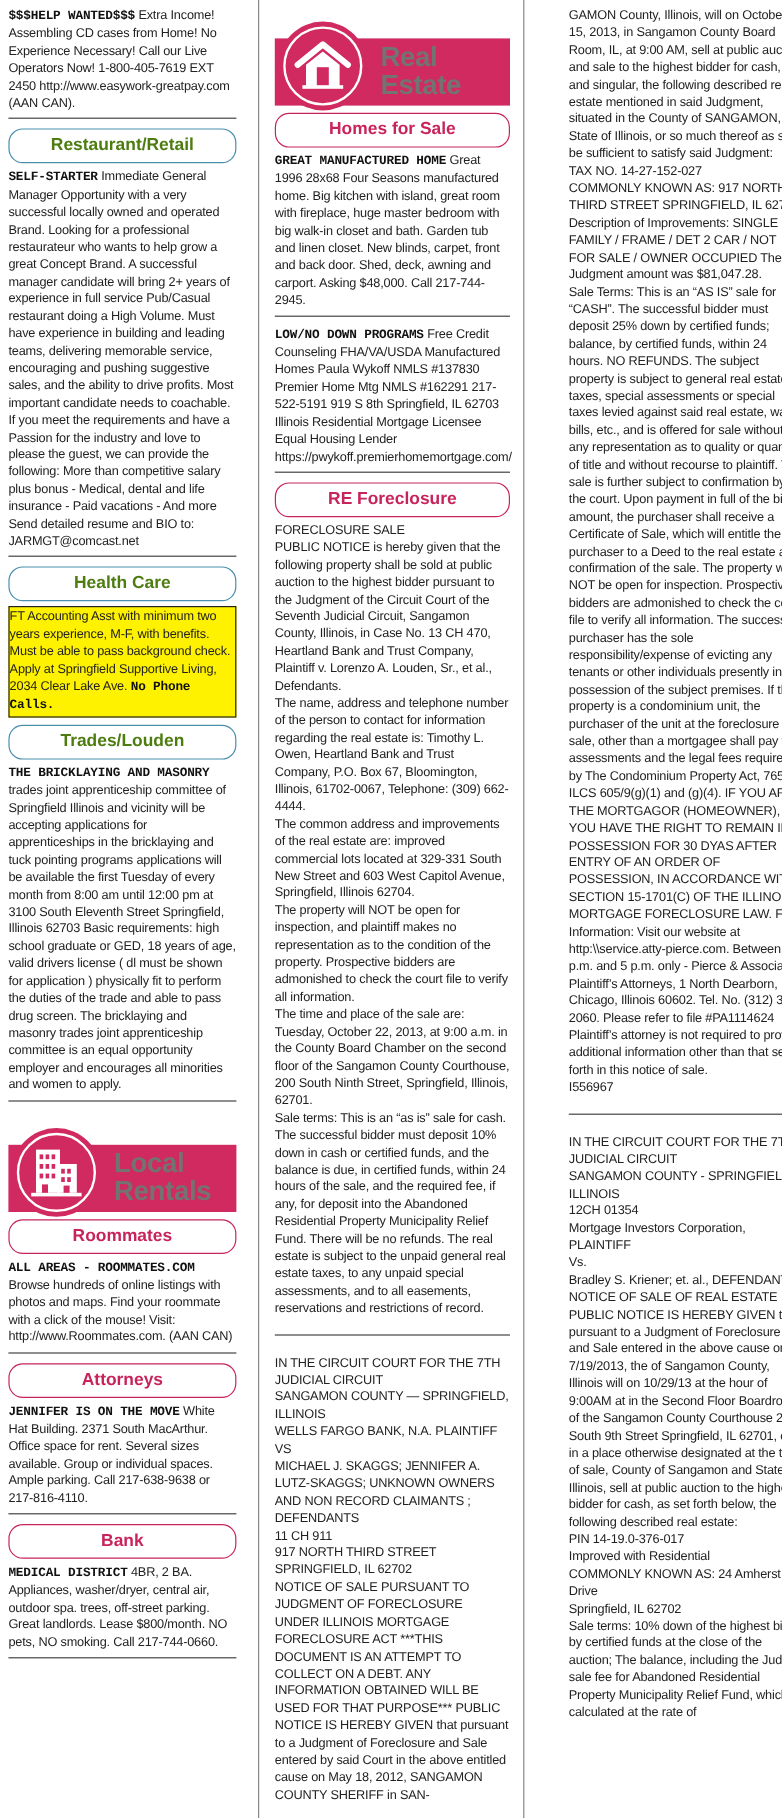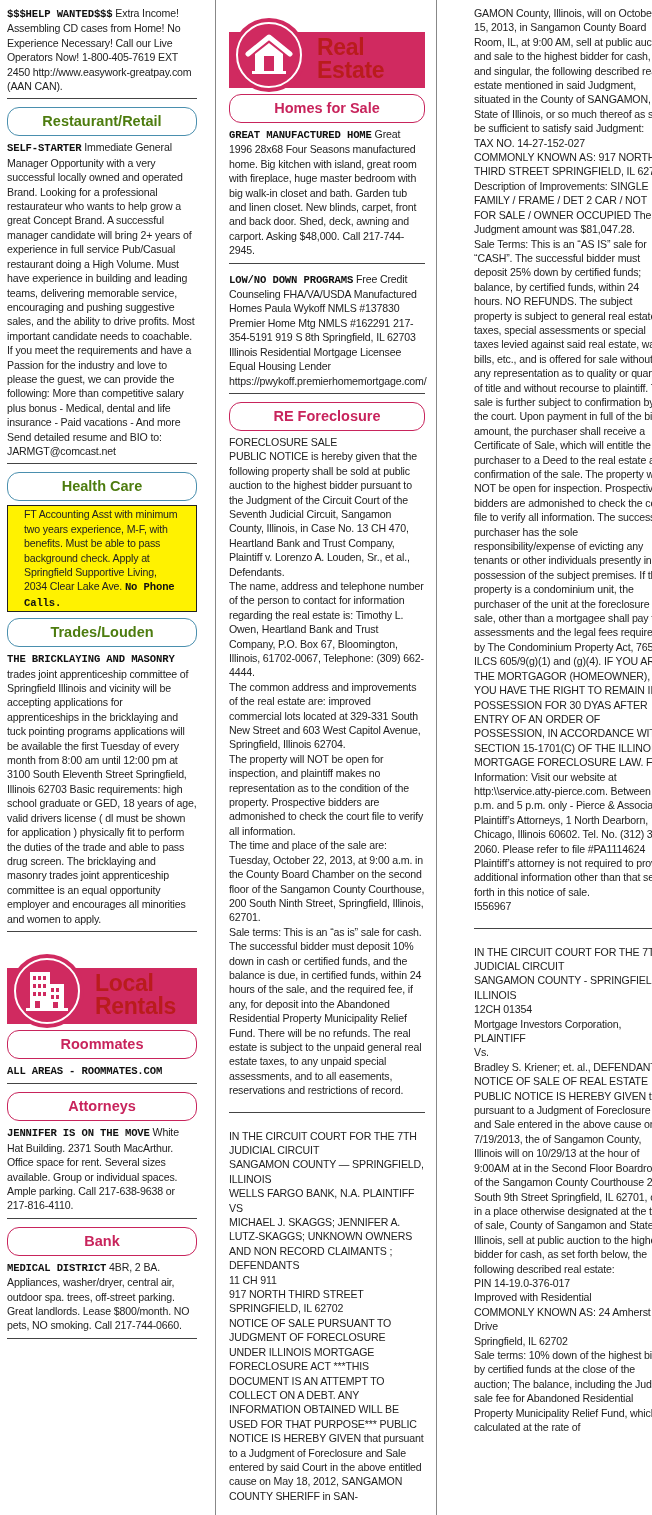--- a/index.html
+++ b/index.html
@@ -10,28 +10,28 @@
   .col2 { left: 229px; width: 196px; }
   .col3 { left: 474px; width: 196px; }
   .vrule { position: absolute; top: 0; width: 1px; height: 1515px; background: #888; }
   .ad { margin: 0; }
   .ad b { font-weight: bold; color: #111; font-family: Liberation Mono, monospace; }
   .rule { border: 0; border-top: 1.4px solid #444; margin: 5px 0 8px 0; }
   .cat { border: 1.5px solid; border-radius: 12px; text-align: center; font-weight: bold;
          font-size: 14.5px; height: 27px; line-height: 27px; margin: 6px 0 4px 0; letter-spacing: 0; }
   .cat.blue { border-color: #4a8fae; color: #4d7c0f; }
   .cat.pink { border-color: #c8245c; color: #c8245c; text-align: center; }
-  .highlight { background: #fff200; border: 1.5px solid #222; padding: 1px 16px; color: #222; }
+  .highlight { background: #fff200; border: 1.5px solid #222; padding: 1px 0; color: #222; }
   .banner { position: relative; height: 70px; margin-top: 8px; }
   .banner .bar { position: absolute; left: 0; right: 0; top: 14px; bottom: 0; background: #d02a60; }
   .banner .circle { position: absolute; left: 3px; top: 0; width: 74px; height: 74px; border-radius: 50%;
          background: #d02a60; }
   .banner .circle .ring { position: absolute; left: 4px; top: 4px; width: 62px; height: 62px; border-radius: 50%;
          border: 2px solid #fff; }
-  .banner .title { position: absolute; left: 88px; top: 18px; color: #b91c1c; font-weight: bold;
+  .banner .title { position: absolute; left: 88px; top: 18px; color: #737373; font-weight: bold;
          font-size: 23px; line-height: 23px; letter-spacing: -0.3px; }
   .banner svg { position: absolute; left: 15px; top: 14px; }
   .pre { white-space: pre-line; }
 </style>
 </head>
 <body>
 
 <div class="vrule" style="left:215px;"></div>
 <div class="vrule" style="left:436px;"></div>
 
@@ -86,21 +86,21 @@
       </g>
     </svg>
     <div class="title">
       <div>Local</div>
       <div>Rentals</div>
     </div>
   </div>
 
   <div class="cat pink">Roommates</div>
   <p class="ad">
-    <b>ALL AREAS - ROOMMATES.COM</b><br>
+    <b>ALL AREAS - ROOMMATES.COM</b><br><span>Browse hundreds of online listings with photos and maps. Find your roommate with a click of the mouse! Visit: http://www.Roommates.com. (AAN CAN)</span>
   </p>
   <hr class="rule">
 
   <div class="cat pink">Attorneys</div>
   <p class="ad">
     <b>JENNIFER IS ON THE MOVE</b><span> White Hat Building. 2371 South MacArthur. Office space for rent. Several sizes available. Group or individual spaces. Ample parking. Call 217-638-9638 or 217-816-4110.</span>
   </p>
   <hr class="rule">
 
   <div class="cat pink">Bank</div>
@@ -127,21 +127,21 @@
       <div>Estate</div>
     </div>
   </div>
 
   <div class="cat pink">Homes for Sale</div>
   <p class="ad">
     <b>GREAT MANUFACTURED HOME</b><span> Great 1996 28x68 Four Seasons manufactured home. Big kitchen with island, great room with fireplace, huge master bedroom with big walk-in closet and bath. Garden tub and linen closet. New blinds, carpet, front and back door. Shed, deck, awning and carport. Asking $48,000. Call 217-744-2945.</span>
   </p>
   <hr class="rule">
   <p class="ad">
-    <b>LOW/NO DOWN PROGRAMS</b><span> Free Credit Counseling FHA/VA/USDA Manufactured Homes Paula Wykoff NMLS #137830 Premier Home Mtg NMLS #162291 217-354-5191 919 S 8th Springfield, IL 62703 Illinois Residential Mortgage Licensee Equal Housing Lender https://pwykoff.premierhomemortgage.com/</span>
+    <b>LOW/NO DOWN PROGRAMS</b><span> Free Credit Counseling FHA/VA/USDA Manufactured Homes Paula Wykoff NMLS #137830 Premier Home Mtg NMLS #162291 217-522-5191 919 S 8th Springfield, IL 62703 Illinois Residential Mortgage Licensee Equal Housing Lender https://pwykoff.premierhomemortgage.com/</span>
   </p>
   <hr class="rule">
 
   <div class="cat pink">RE Foreclosure</div>
   <p class="ad pre">FORECLOSURE SALE
 PUBLIC NOTICE is hereby given that the following property shall be sold at public auction to the highest bidder pursuant to the Judgment of the Circuit Court of the Seventh Judicial Circuit, Sangamon County, Illinois, in Case No. 13 CH 470, Heartland Bank and Trust Company, Plaintiff v. Lorenzo A. Louden, Sr., et al., Defendants.
 The name, address and telephone number of the person to contact for information regarding the real estate is: Timothy L. Owen, Heartland Bank and Trust Company, P.O. Box 67, Bloomington, Illinois, 61702-0067, Telephone: (309) 662-4444.
 The common address and improvements of the real estate are: improved commercial lots located at 329-331 South New Street and 603 West Capitol Avenue, Springfield, Illinois 62704.
 The property will NOT be open for inspection, and plaintiff makes no representation as to the condition of the property.  Prospective bidders are admonished to check the court file to verify all information.
 The time and place of the sale are: Tuesday, October 22, 2013, at 9:00 a.m. in the County Board Chamber on the second floor of the Sangamon County Courthouse, 200 South Ninth Street, Springfield, Illinois, 62701.

